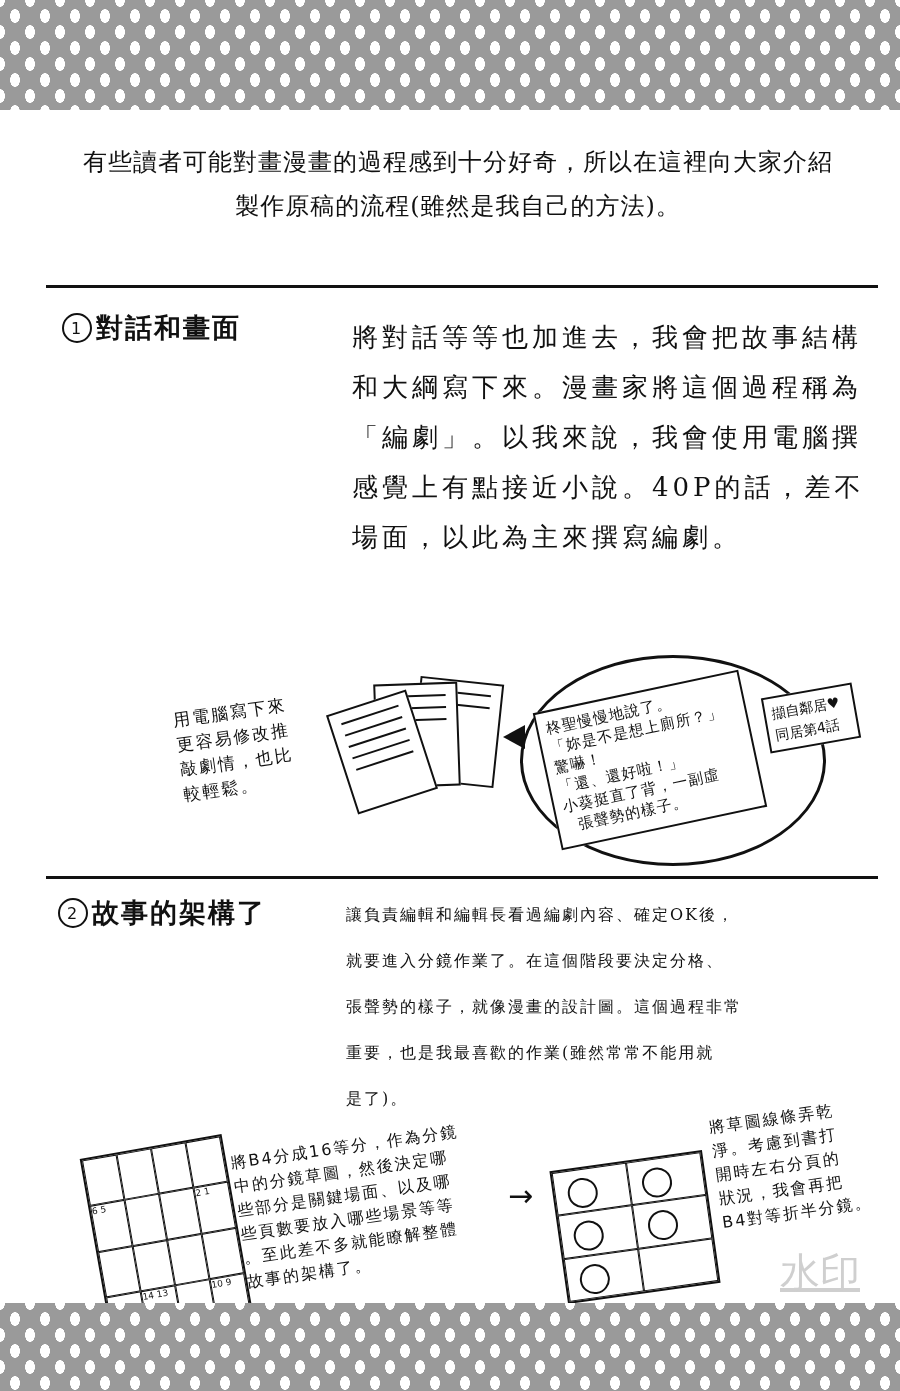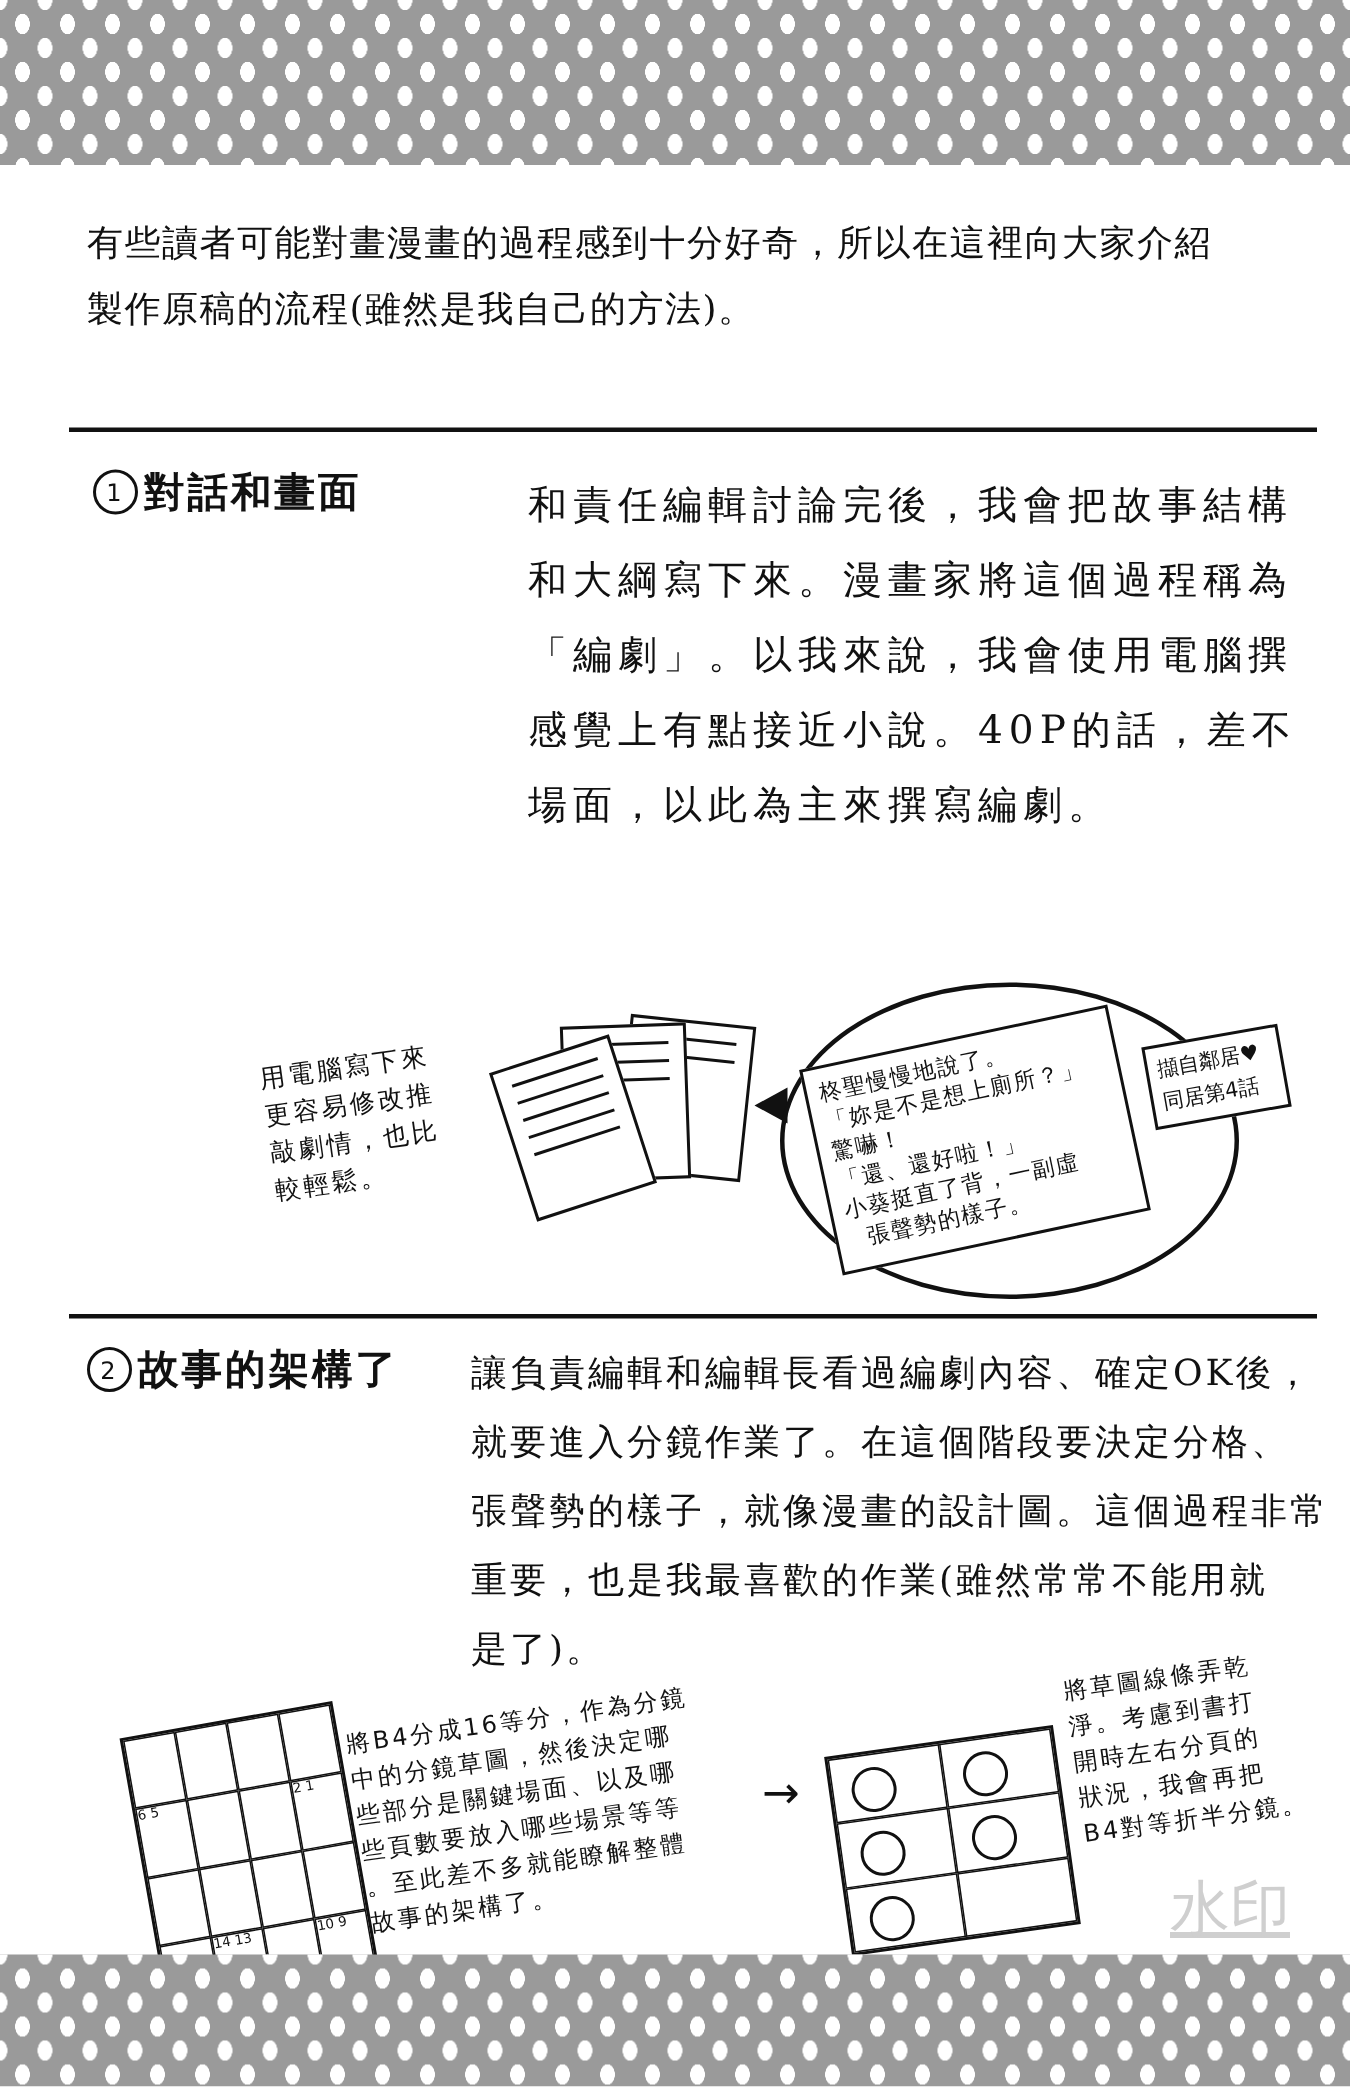--- a/index.html
+++ b/index.html
@@ -14,38 +14,38 @@
       background-image:
         radial-gradient(ellipse 5px 7px at 50% 50%, #ffffff 95%, transparent 100%),
         radial-gradient(ellipse 5px 7px at 50% 50%, #ffffff 95%, transparent 100%);
       background-size: 30px 32px, 30px 32px;
       background-position: 0 0, 15px 16px;
     }
     .dots.top { top: 0; height: 110px; }
     .dots.bottom { top: 1303px; height: 88px; }
     .intro {
       position: absolute; left: 58px; top: 140px; width: 800px;
-      font-size: 24px; line-height: 44px; letter-spacing: 1px;
+      font-size: 24px; line-height: 44px; letter-spacing: 1px; text-align: center;
     }
     .rule {
       position: absolute; left: 46px; width: 832px; height: 3px; background: #111;
     }
     .section-title {
       position: absolute; font-size: 27px; font-weight: bold; letter-spacing: 2px;
       display: flex; align-items: center; gap: 4px;
     }
     .circle-num {
       display: inline-flex; width: 26px; height: 26px; border: 2px solid #111;
       border-radius: 50%; align-items: center; justify-content: center;
       font-size: 16px; font-weight: normal; font-family: "DejaVu Sans", sans-serif;
     }
     .body-text {
       position: absolute; font-size: 26px; line-height: 50px; letter-spacing: 4px;
     }
-    .body-text.s2 { font-size: 24px; line-height: 46px; letter-spacing: 2px; }
+    .body-text.s2 { font-size: 16px; line-height: 46px; letter-spacing: 2px; margin-left: 32px; }
     .hand {
       position: absolute; font-size: 17px; line-height: 25px; letter-spacing: 2px;
       font-family: "DejaVu Sans", sans-serif; white-space: pre;
     }
     .bubble {
       position: absolute; left: 520px; top: 655px; width: 300px; height: 205px;
       border: 3px solid #111; border-radius: 50%;
     }
     .bubble-tail {
       position: absolute; left: 503px; top: 725px; width: 0; height: 0;
@@ -99,21 +99,21 @@
 </div>
 
 <div class="rule" style="top:285px;"></div>
 
 <div class="section-title" style="left:62px; top:310px;">
   <span class="circle-num">1</span>
   <span>對話和畫面</span>
 </div>
 
 <div class="body-text" style="left:352px; top:312px;">
-  <div>和責任編輯討論完後，我會把故事結構</div>
+  <div>將對話等等也加進去，我會把故事結構</div>
   <div>和大綱寫下來。漫畫家將這個過程稱為</div>
   <div>「編劇」。以我來說，我會使用電腦撰</div>
   <div>感覺上有點接近小說。40P的話，差不</div>
   <div>場面，以此為主來撰寫編劇。</div>
 </div>
 
 <div class="hand" style="left:178px; top:700px; transform:rotate(-8deg);">用電腦寫下來
 更容易修改推
 敲劇情，也比
 較輕鬆。</div>

